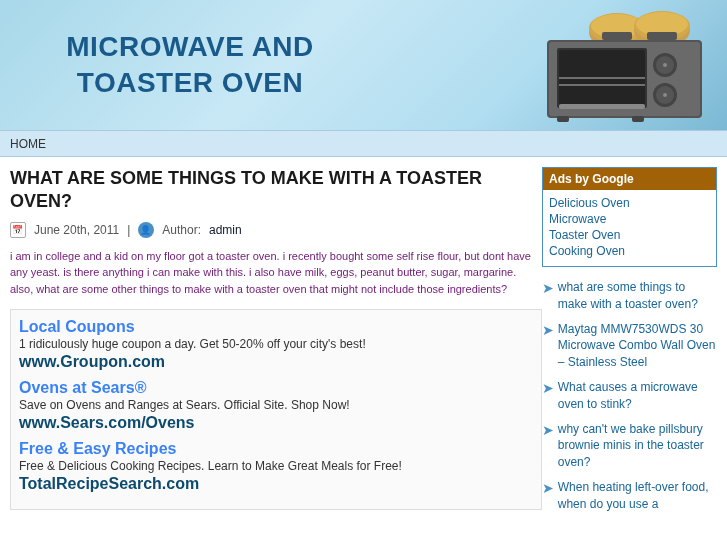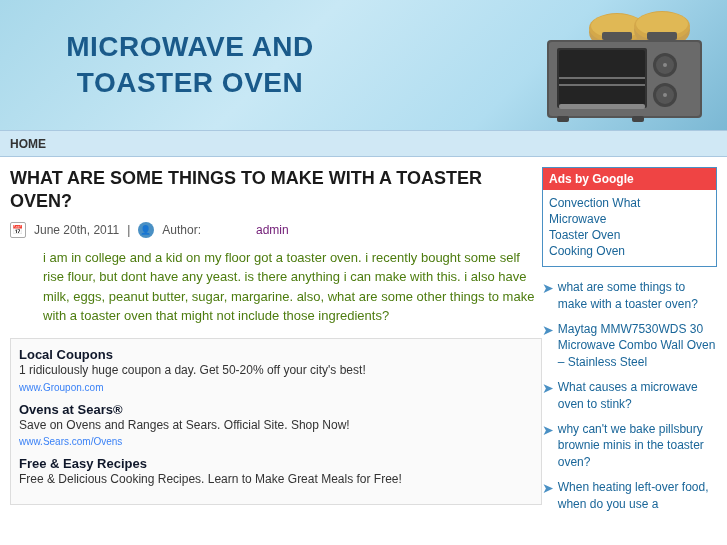--- a/index.html
+++ b/index.html
@@ -35,21 +35,21 @@
     #nav {
       background: #d0e8f5;
       border-top: 1px solid #aac8e0;
       border-bottom: 1px solid #aac8e0;
       padding: 5px 10px;
     }
     #nav a {
       font-size: 12px;
       color: #333;
       text-decoration: none;
-      font-weight: bold;
+      font-weight: normal;
       text-transform: uppercase;
     }
 
     
     #content-wrapper {
       display: flex;
       padding: 10px;
     }
 
     
@@ -91,54 +91,53 @@
       width: 16px;
       height: 16px;
       background: #4a90c4;
       border-radius: 50%;
       display: inline-flex;
       align-items: center;
       justify-content: center;
       color: #fff;
       font-size: 9px;
     }
-    #article-meta a { color: #701a75; text-decoration: none; margin-left: 47px; }
+    #article-meta a { color: #0f172a; text-decoration: none; }
 
     #article-body {
-      font-size: 13px;
-      color: #4d7c0f;
+      font-size: 11px;
+      color: #701a75;
       line-height: 1.5;
       margin-bottom: 12px;
-      margin-left: 33px;
     }
 
     
     #ads-section {
       border: 1px solid #ddd;
       padding: 8px;
       background: #fafafa;
       margin-top: 5px;
     }
     .ad-item { margin-bottom: 8px; }
-    .ad-title { font-size: 13px; font-weight: bold; color: #0f172a; text-decoration: none; }
+    .ad-title { font-size: 16px; font-weight: bold; color: #3b82f6; text-decoration: none; }
     .ad-desc { font-size: 12px; color: #333; line-height: 1.4; }
-    .ad-url { font-size: 10px; color: #3b82f6; }
+    .ad-url { font-size: 16px; color: #0c4a6e; font-weight: bold; }
 
     
     #sidebar {
       width: 175px;
       flex-shrink: 0;
     }
 
     #google-ads-box {
       border: 1px solid #4a90c4;
       margin-bottom: 12px;
     }
     #google-ads-header {
-      background: #ef4444;
+      background: #a16207;
       color: #fff;
       font-size: 12px;
       font-weight: bold;
       padding: 4px 6px;
     }
     #google-ads-links {
       padding: 6px;
       background: #fff;
     }
     #google-ads-links a {
@@ -243,31 +242,32 @@
         <span class="ad-url">www.Groupon.com</span>
       </div>
       <div class="ad-item">
         <a href="#" class="ad-title">Ovens at Sears®</a><br>
         <span class="ad-desc">Save on Ovens and Ranges at Sears. Official Site. Shop Now!</span><br>
         <span class="ad-url">www.Sears.com/Ovens</span>
       </div>
       <div class="ad-item">
         <a href="#" class="ad-title">Free &amp; Easy Recipes</a><br>
         <span class="ad-desc">Free &amp; Delicious Cooking Recipes. Learn to Make Great Meals for Free!</span><br>
+        <span class="ad-url">TotalRecipeSearch.com</span>
       </div>
     </div>
 
   </div>
 
   <div id="sidebar">
 
     <div id="google-ads-box">
       <div id="google-ads-header">Ads by Google</div>
       <div id="google-ads-links">
-        <a href="#">Convection What</a>
+        <a href="#">Delicious Oven</a>
         <a href="#">Microwave</a>
         <a href="#">Toaster Oven</a>
         <a href="#">Cooking Oven</a>
       </div>
     </div>
 
     <div id="sidebar-links">
       <div class="sidebar-link-item">
         <span class="arrow-bullet">➤</span>
         <a href="#">what are some things to make with a toaster oven?</a>

